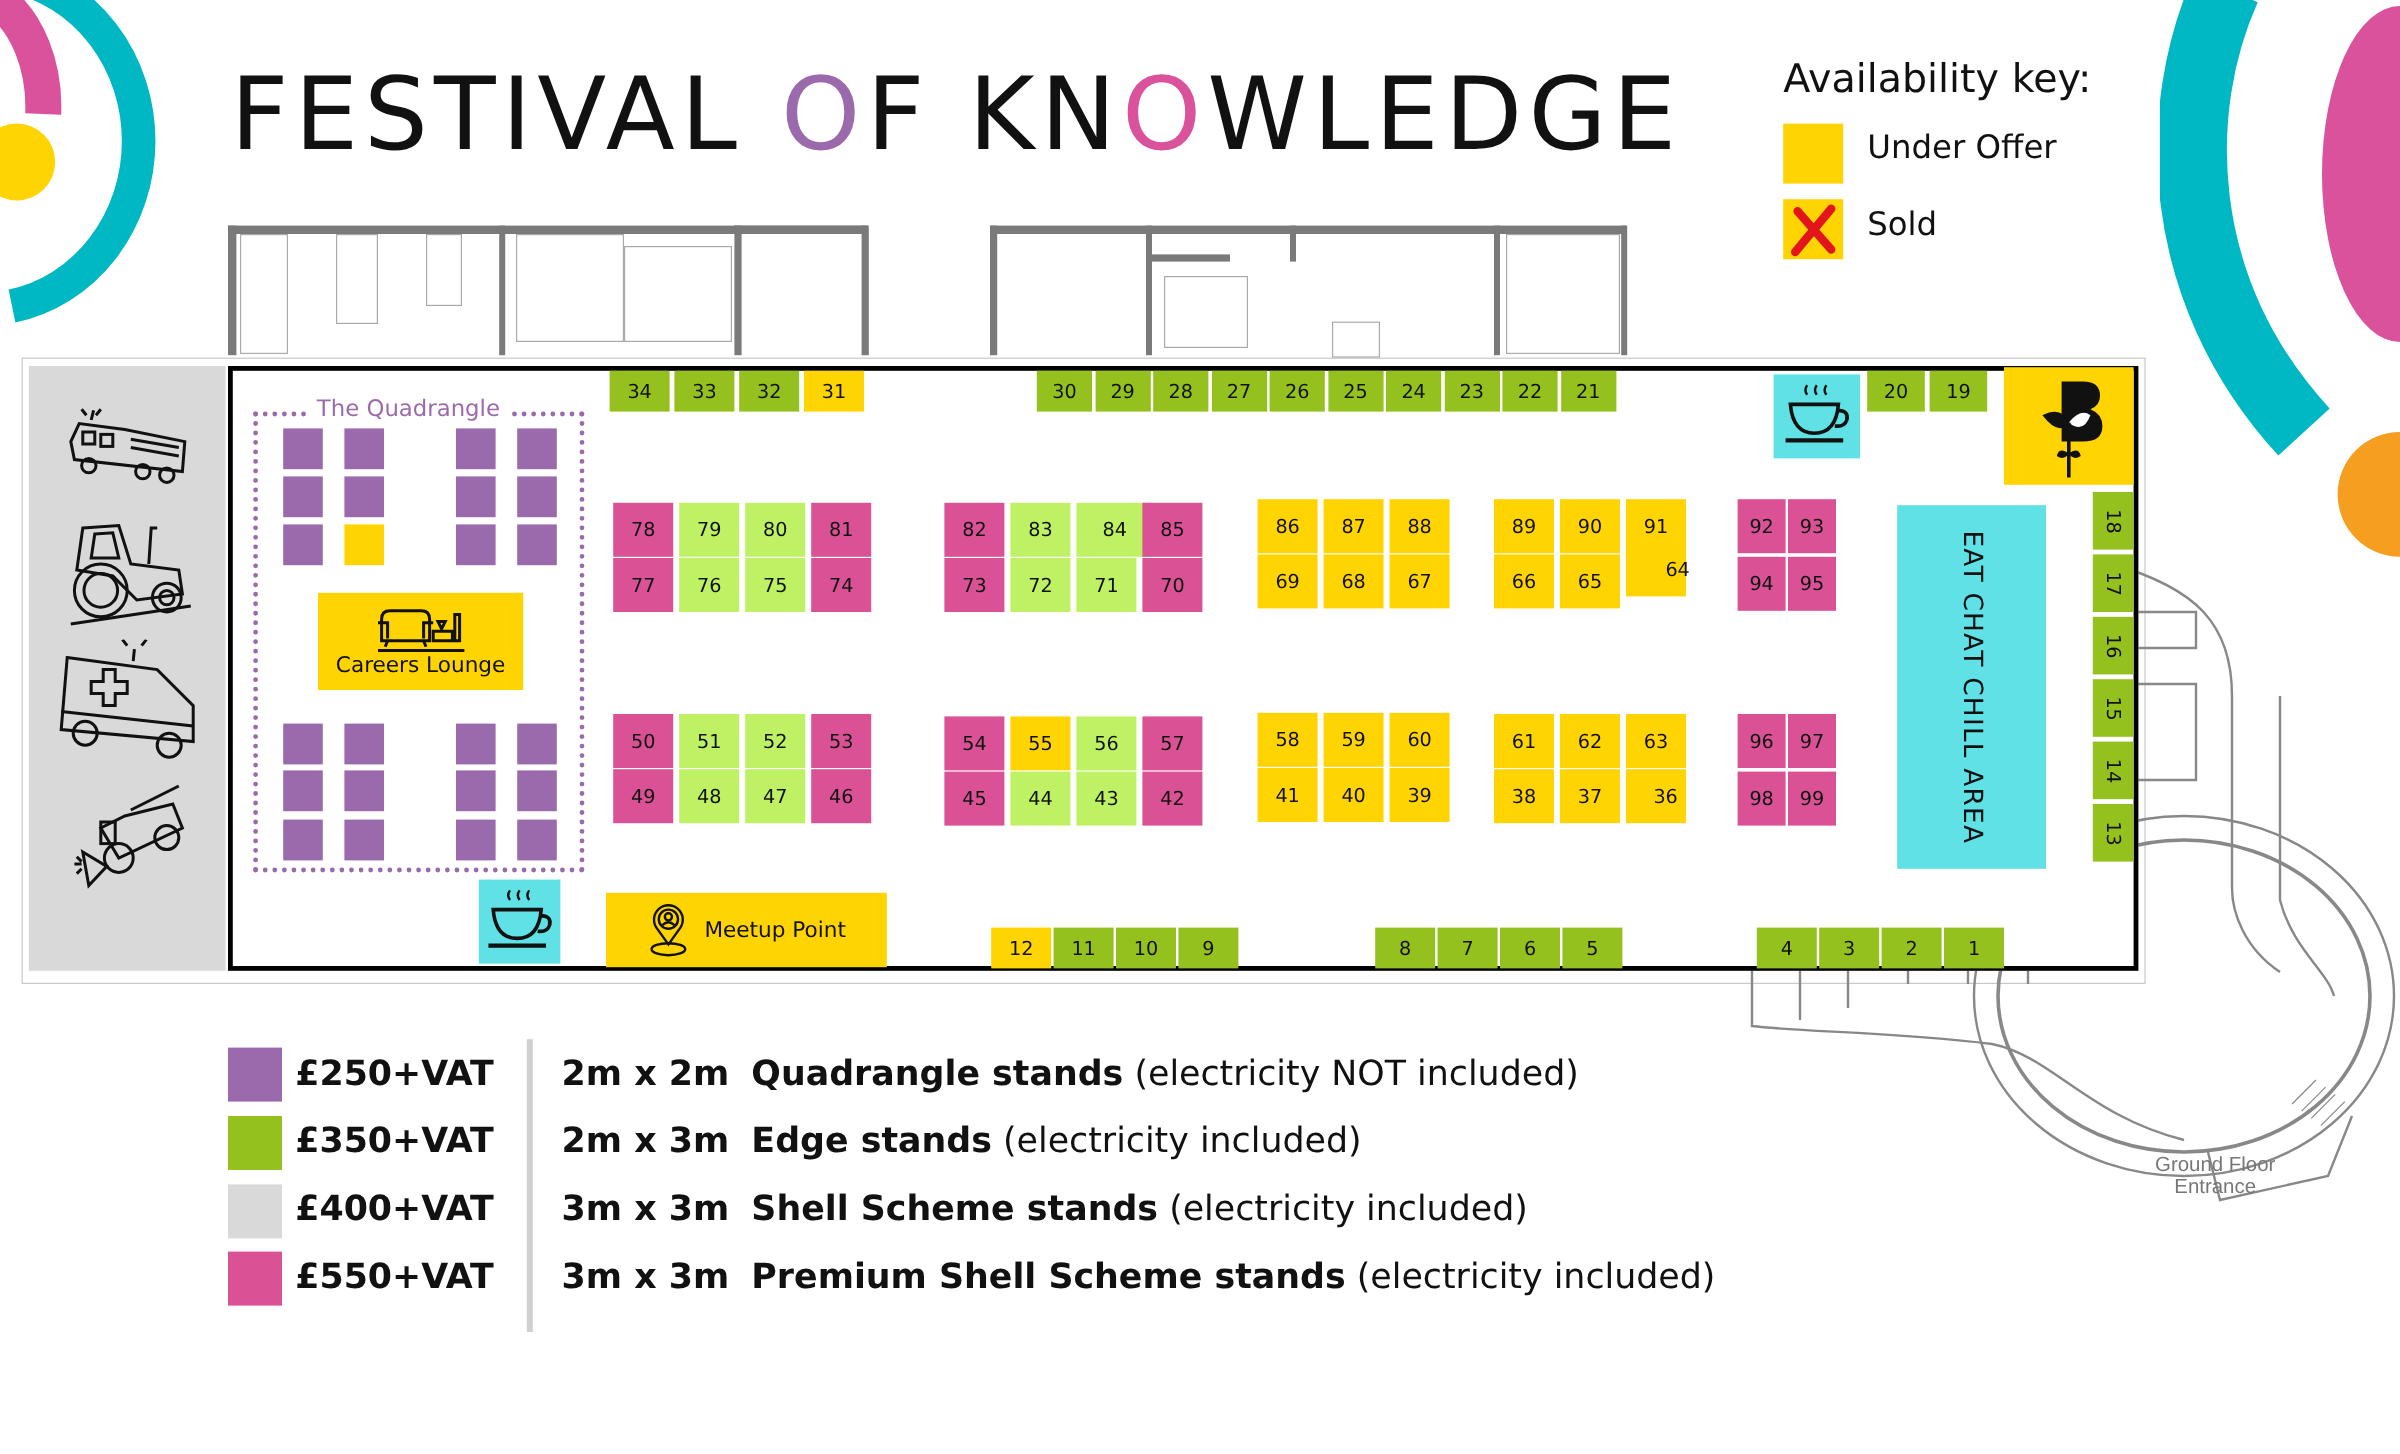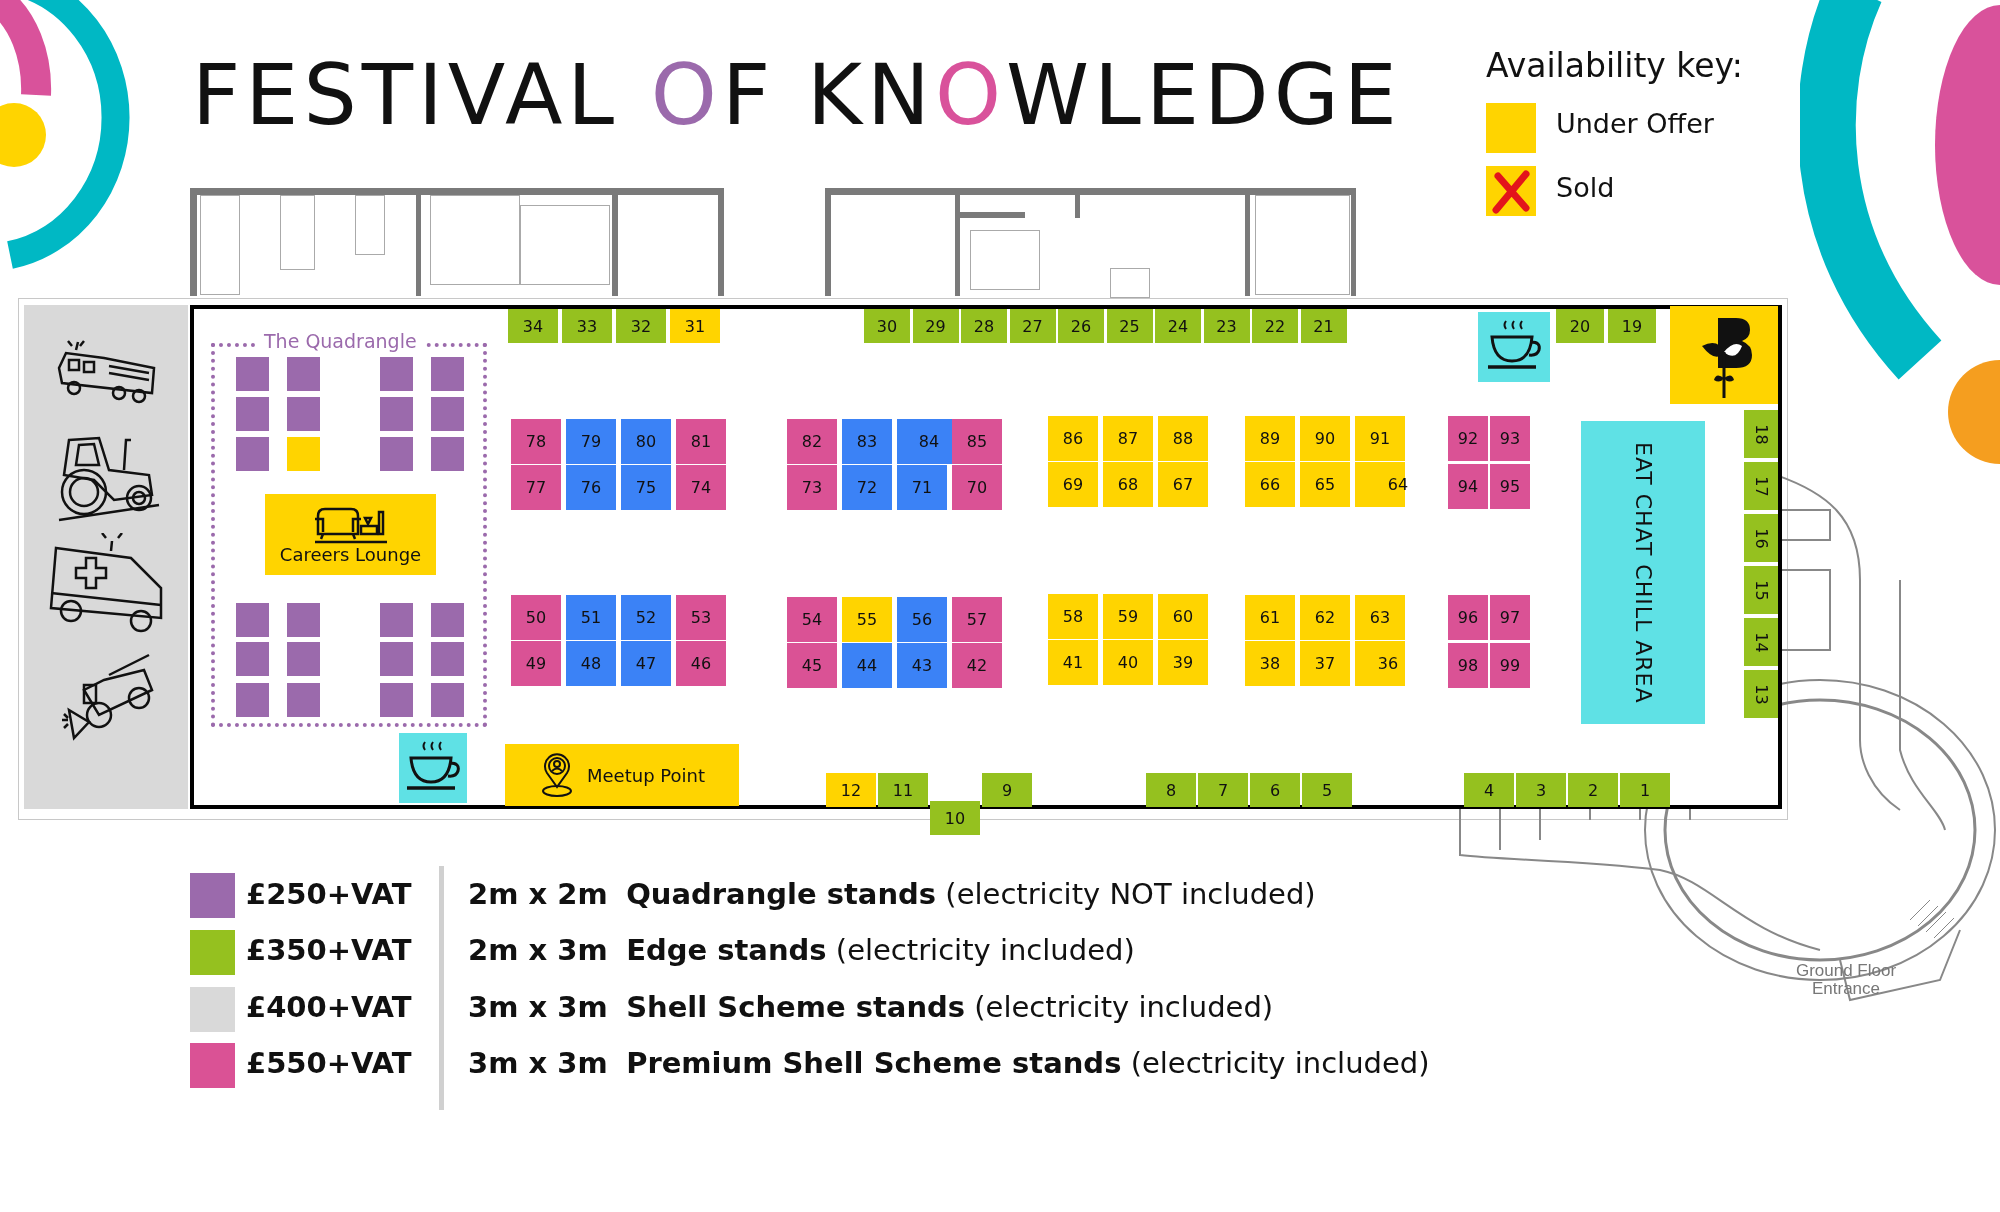--- a/index.html
+++ b/index.html
@@ -27,21 +27,21 @@
   .vehicle-bay { position: absolute; left: 24px; top: 305px; width: 164px; height: 504px; background: #d9d9d9; }
   .wall-grey { position: absolute; background: #7a7a7a; }
   .wall-thin { position: absolute; border: 1px solid #aaaaaa; background: transparent; }
 
   .stand {
     position: absolute; display: flex; align-items: center; justify-content: center;
     font-size: 16px; font-family: "DejaVu Sans", sans-serif; color: #111; cursor: pointer;
   }
   .green { background: #95c11f; }
   .yellow { background: #ffd400; }
-  .grey { background: #3b82f6; }
+  .grey { background: #bef264; }
   .pink { background: #da5295; }
   .purple { background: #9b6aac; }
   .cyan { background: #5fe1e5; }
   .stand.vert span { transform: rotate(90deg); display: inline-block; }
 
   .quad-border { position: absolute; left: 211px; top: 343px; width: 276px; height: 384px; border: 4px dotted #9b6aac; }
   .quad-label { position: absolute; left: 258px; top: 330px; background: #fff; padding: 0 6px; font-size: 19px; color: #9b6aac; font-family: "DejaVu Sans", sans-serif; }
 
   .feature { position: absolute; display: flex; flex-direction: column; align-items: center; justify-content: center; }
   .feature-label { font-size: 18px; font-family: "DejaVu Sans", sans-serif; color: #111; }
@@ -346,21 +346,21 @@
     </div>
     <div class="stand green vert" style="left: 1744px; top: 670px; width: 34px; height: 48px;">
       <span>13</span>
     </div>
     <div class="stand yellow" style="left: 826px; top: 773px; width: 50px; height: 34px;">
       <span>12</span>
     </div>
     <div class="stand green" style="left: 878px; top: 773px; width: 50px; height: 34px;">
       <span>11</span>
     </div>
-    <div class="stand green" style="left: 930px; top: 773px; width: 50px; height: 34px; margin-top: 28px;">
+    <div class="stand green" style="left: 930px; top: 773px; width: 50px; height: 34px;">
       <span>10</span>
     </div>
     <div class="stand green" style="left: 982px; top: 773px; width: 50px; height: 34px;">
       <span>9</span>
     </div>
     <div class="stand green" style="left: 1146px; top: 773px; width: 50px; height: 34px;">
       <span>8</span>
     </div>
     <div class="stand green" style="left: 1198px; top: 773px; width: 50px; height: 34px;">
       <span>7</span>
@@ -457,21 +457,21 @@
     </div>
     <div class="stand yellow" style="left: 1355px; top: 416px; width: 50px; height: 45px;">
       <span>91</span>
     </div>
     <div class="stand yellow" style="left: 1245px; top: 462px; width: 50px; height: 45px;">
       <span>66</span>
     </div>
     <div class="stand yellow" style="left: 1300px; top: 462px; width: 50px; height: 45px;">
       <span>65</span>
     </div>
-    <div class="stand yellow" style="left: 1355px; top: 462px; width: 50px; height: 45px; padding-left: 36px;">
+    <div class="stand yellow" style="left: 1355px; top: 452px; width: 50px; height: 45px; padding-left: 36px;">
       <span>64</span>
     </div>
     <div class="stand pink" style="left: 1448px; top: 416px; width: 40px; height: 45px;">
       <span>92</span>
     </div>
     <div class="stand pink" style="left: 1490px; top: 416px; width: 40px; height: 45px;">
       <span>93</span>
     </div>
     <div class="stand pink" style="left: 1448px; top: 464px; width: 40px; height: 45px;">
       <span>94</span>

